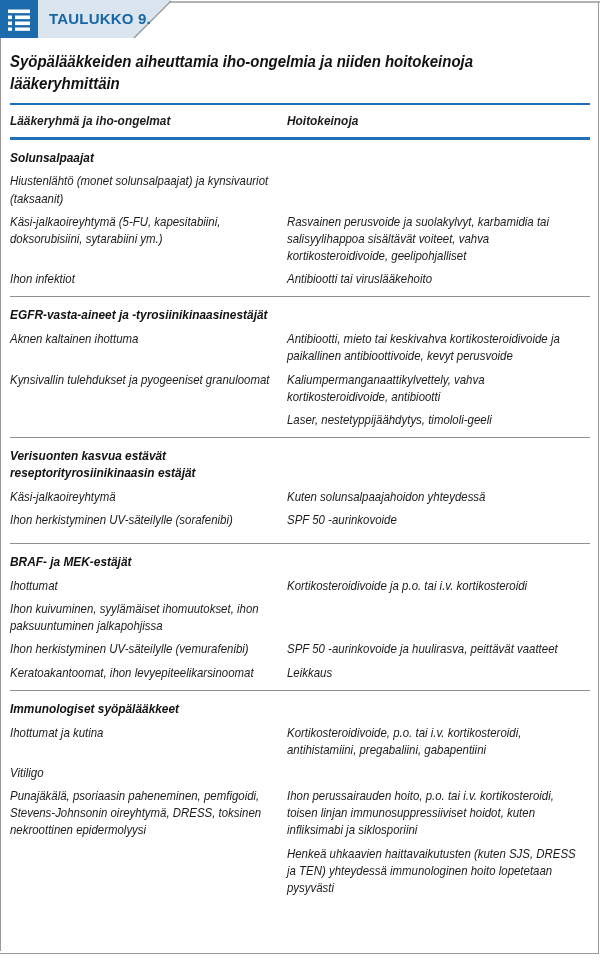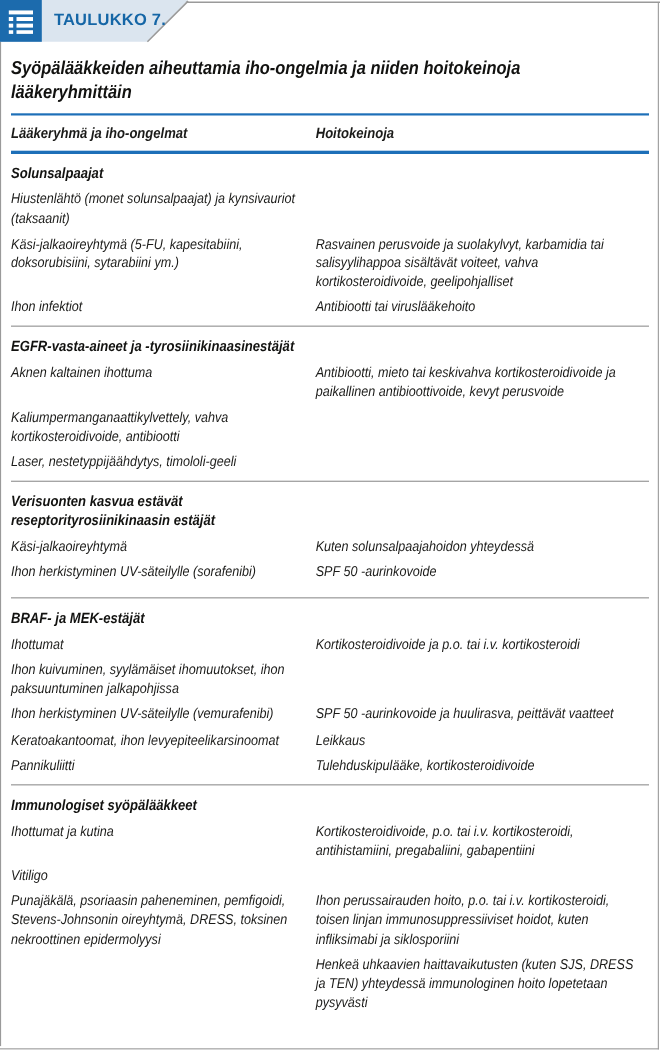--- a/index.html
+++ b/index.html
@@ -56,21 +56,21 @@
       <rect x="1" y="2.5" width="22" height="3.6"></rect>
       <rect x="1" y="8.5" width="4" height="3.6"></rect>
         <rect x="8" y="8.5" width="15" height="3.6"></rect>
       <rect x="1" y="14.5" width="4" height="3.6"></rect>
         <rect x="8" y="14.5" width="15" height="3.6"></rect>
       <rect x="1" y="20.5" width="4" height="3.3"></rect>
         <rect x="8" y="20.5" width="15" height="3.3"></rect>
     </g>
   </svg>
 </div>
-<div class="tab-label">TAULUKKO 7.</div>
+<div class="tab-label">TAULUKKO 9.</div>
 
 <div class="content">
   <div class="title cond">Syöpälääkkeiden aiheuttamia iho-ongelmia ja niiden hoitokeinoja
 lääkeryhmittäin</div>
   <div class="rule-top"></div>
   <div class="col-headers">
     <div class="cell">
         <div class="cond">Lääkeryhmä ja iho-ongelmat</div>
       </div>
     <div class="cell">
@@ -111,20 +111,23 @@
         <div class="cell">
           <div class="cond">Aknen kaltainen ihottuma</div>
         </div>
         <div class="cell treatment">
           <div class="cond">
             <p>Antibiootti, mieto tai keskivahva kortikosteroidivoide ja paikallinen antibioottivoide, kevyt perusvoide</p>
           </div>
         </div>
       </div>
       <div class="row">
+        <div class="cell">
+          <div class="cond">Kynsivallin tulehdukset ja pyogeeniset granuloomat</div>
+        </div>
         <div class="cell treatment">
           <div class="cond">
             <p>Kaliumpermanganaattikylvettely, vahva kortikosteroidivoide, antibiootti</p>
             <p>Laser, nestetyppijäähdytys, timololi-geeli</p>
           </div>
         </div>
       </div>
       <div class="divider"></div>
       <div class="section-heading cond">Verisuonten kasvua estävät
 reseptorityrosiinikinaasin estäjät</div>
@@ -183,30 +186,20 @@
       <div class="row">
         <div class="cell">
           <div class="cond">Keratoakantoomat, ihon levyepiteelikarsinoomat</div>
         </div>
         <div class="cell treatment">
           <div class="cond">
             <p>Leikkaus</p>
           </div>
         </div>
       </div>
-      <div class="row">
-        <div class="cell">
-          <div class="cond">Pannikuliitti</div>
-        </div>
-        <div class="cell treatment">
-          <div class="cond">
-            <p>Tulehduskipulääke, kortikosteroidivoide</p>
-          </div>
-        </div>
-      </div>
       <div class="divider"></div>
       <div class="section-heading cond">Immunologiset syöpälääkkeet</div>
       <div class="row">
         <div class="cell">
           <div class="cond">Ihottumat ja kutina</div>
         </div>
         <div class="cell treatment">
           <div class="cond">
             <p>Kortikosteroidivoide, p.o. tai i.v. kortikosteroidi, antihistamiini, pregabaliini, gabapentiini</p>
           </div>

